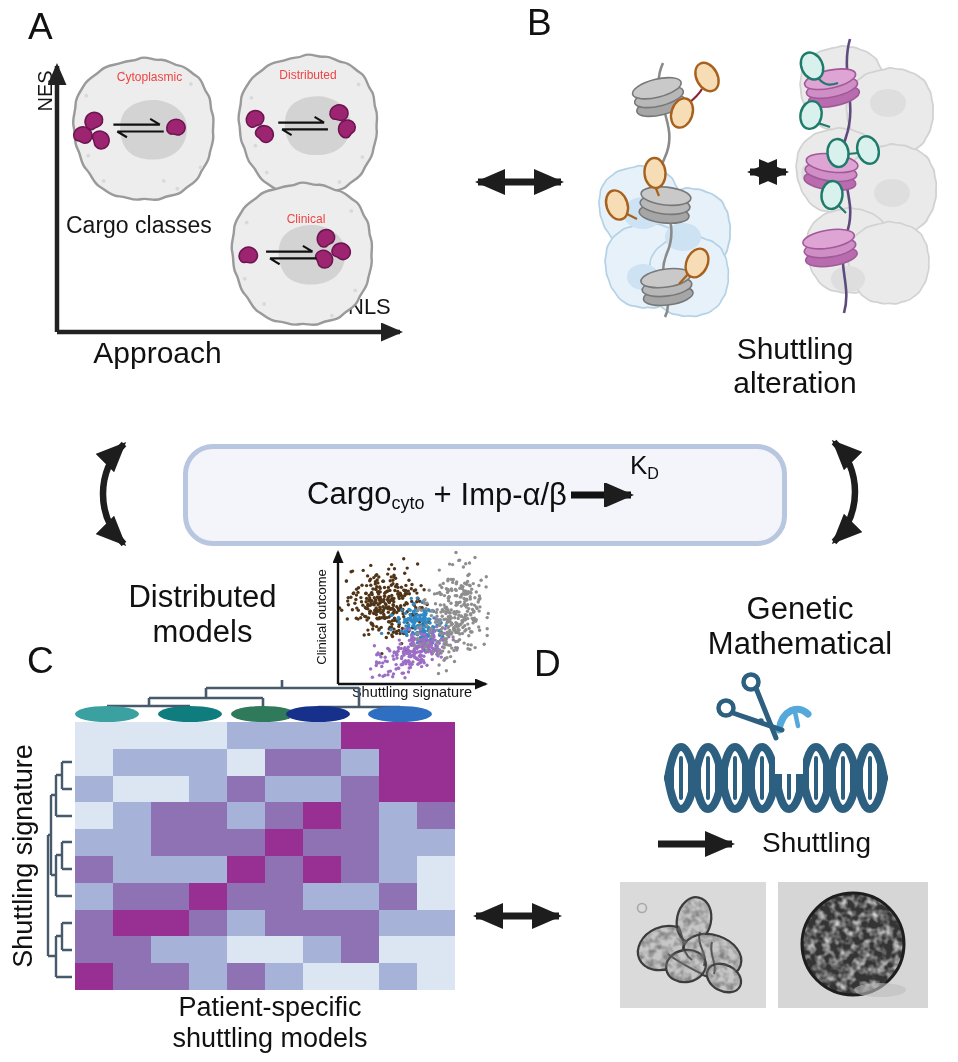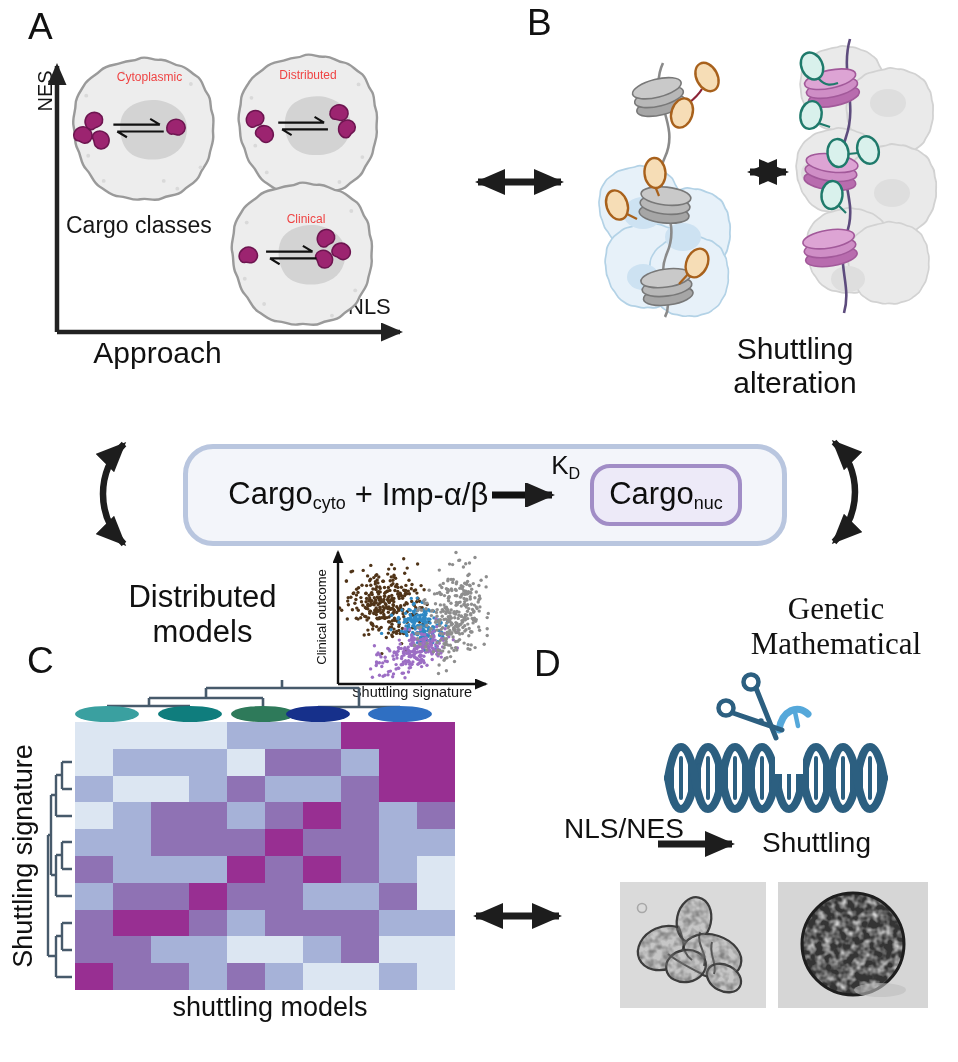--- a/index.html
+++ b/index.html
@@ -244,21 +244,20 @@
   <div class="abs eq-box">
     <span><span>Cargo</span><span class="sub">cyto</span></span>
     <span style="margin:0 9px;">+</span>
     <span>Imp-α/β</span>
     <span class="arrow-wrap">
       <span class="kd"><span>K</span><span class="sub">D</span></span>
       <svg width="92" height="24">
         <path d="M2,12 H62" stroke="#111" stroke-width="7" marker-end="url(#ah)" fill="none"></path>
       </svg>
     </span>
-    <span class="eq-inner"><span>Cargo</span><span class="sub">nuc</span></span>
   </div>
 
   <div class="abs ctr cap31" style="left:50px; top:580px; width:305px;">
     <div>Distributed</div>
     <div>models</div>
   </div>
   <div class="abs panel-letter" style="left:27px; top:640px;">C</div>
 
   <svg class="abs" style="left:298px; top:538px;" width="218" height="168">
     <g id="scatter-points">
@@ -1406,26 +1405,27 @@
       <div style="background: rgb(166, 178, 216);"></div>
       <div style="background: rgb(220, 230, 242);"></div>
       <div style="background: rgb(220, 230, 242);"></div>
       <div style="background: rgb(166, 178, 216);"></div>
       <div style="background: rgb(220, 230, 242);"></div>
     </div>
 
   <div class="abs ctr cap27" style="left:-112px; top:841px; width:270px; height:30px; transform:rotate(-90deg);">Shuttling signature</div>
 
   <div class="abs ctr cap27" style="left:115px; top:992px; width:310px;">
+    <div>Patient-specific</div>
     <div>shuttling models</div>
   </div>
 
   <div class="abs panel-letter" style="left:534px; top:643px;">D</div>
 
-  <div class="abs ctr cap31" style="left:726px; top:592px; width:220px;font-family:Liberation Serif, serif;">
+  <div class="abs ctr cap31" style="left:690px; top:592px; width:220px;">
     <div>Genetic</div>
     <div>Mathematical</div>
   </div>
 
   <svg class="abs" style="left:648px; top:666px;" width="250" height="160" viewBox="0 0 250 160">
     <g>
       <path d="M20,112 C24,135 28,143 33,143 C38,143 43,135 47,112 C51,89 55,81 60,81 C65,81 70,89 74,112 C78,135 82,143 87,143 C92,143 97,135 101,112 C105,89 109,81 114,81 C119,81 124,89 128,112 C132,135 136,143 141,143 C146,143 151,135 155,112 C159,89 163,81 168,81 C173,81 178,89 182,112 C186,135 190,143 195,143 C200,143 205,135 209,112 C213,89 217,81 222,81 C227,81 232,89 236,112" stroke="#2c5f80" stroke-width="8" fill="none" stroke-linecap="round"></path>
       <g stroke="#2c5f80" stroke-width="4" stroke-linecap="round">
         <path d="M33,92 V132 M24,99 V125 M42,99 V125"></path>
         <path d="M60,92 V132 M51,99 V125 M69,99 V125"></path>
@@ -1446,21 +1446,20 @@
     <g stroke="#2c5f80" fill="none">
       <circle cx="103" cy="16" r="7.5" stroke-width="4.5"></circle>
       <circle cx="78" cy="42" r="7.5" stroke-width="4.5"></circle>
       <path d="M108,22 L128,72" stroke-width="5" stroke-linecap="round"></path>
       <path d="M85,47 L134,64" stroke-width="5" stroke-linecap="round"></path>
       <circle cx="113" cy="55" r="2.8" fill="#2c5f80" stroke="none"></circle>
     </g>
   </svg>
 
   <div class="abs ctr cap28" style="left:545px; top:814px; width:158px;">
-    <div>NLS/NES</div>
   </div>
 
   <svg class="abs" style="left:656px; top:830px;" width="108" height="28">
     <path d="M2,14 H76" stroke="#1d1d1d" stroke-width="7" marker-end="url(#ah)" fill="none"></path>
   </svg>
   <div class="abs cap28" style="left:762px; top:828px;">Shuttling</div>
 
   <svg class="abs" style="left:450px; top:896px;" width="135" height="40">
     <path d="M26,20 H109" stroke="#1d1d1d" stroke-width="7" marker-start="url(#ah)" marker-end="url(#ah)" fill="none"></path>
   </svg>

